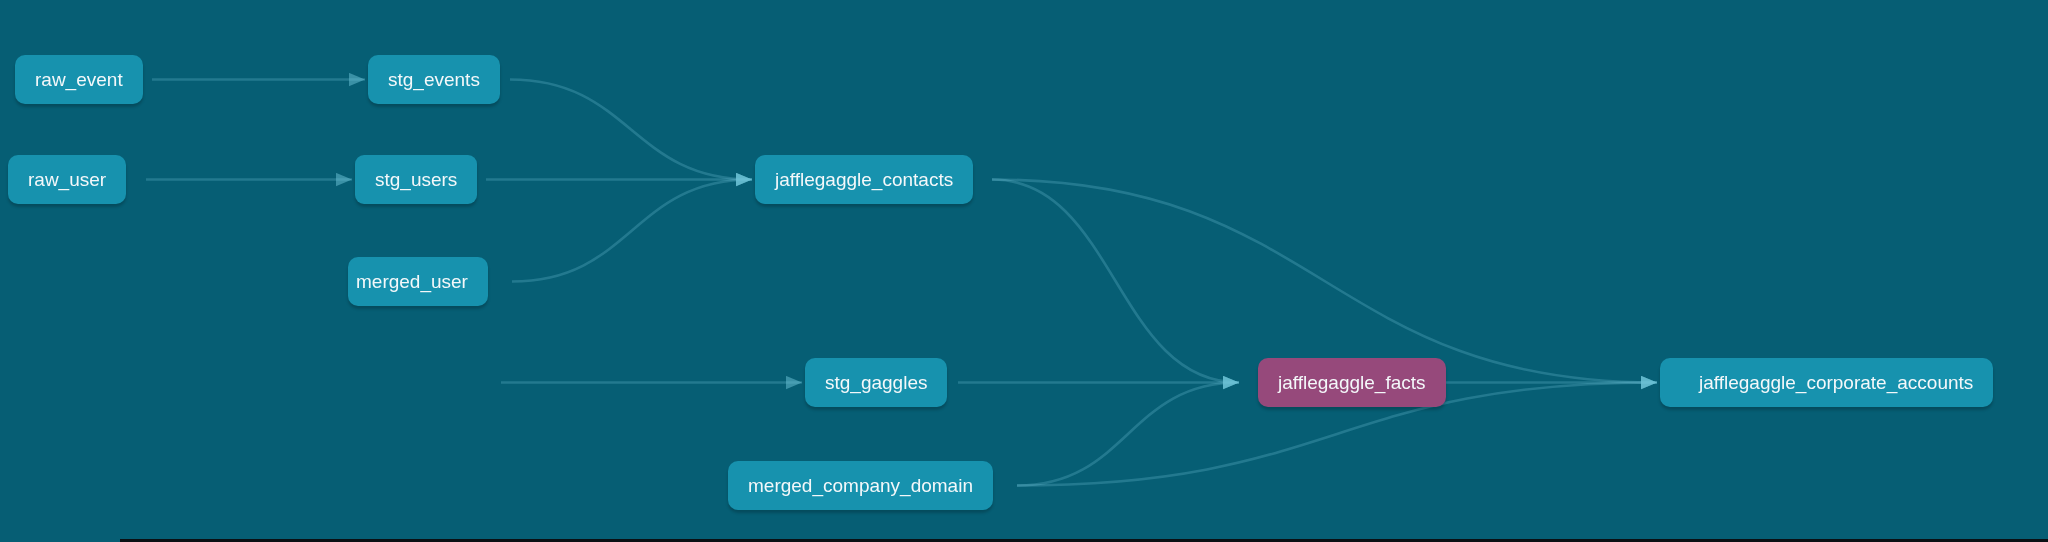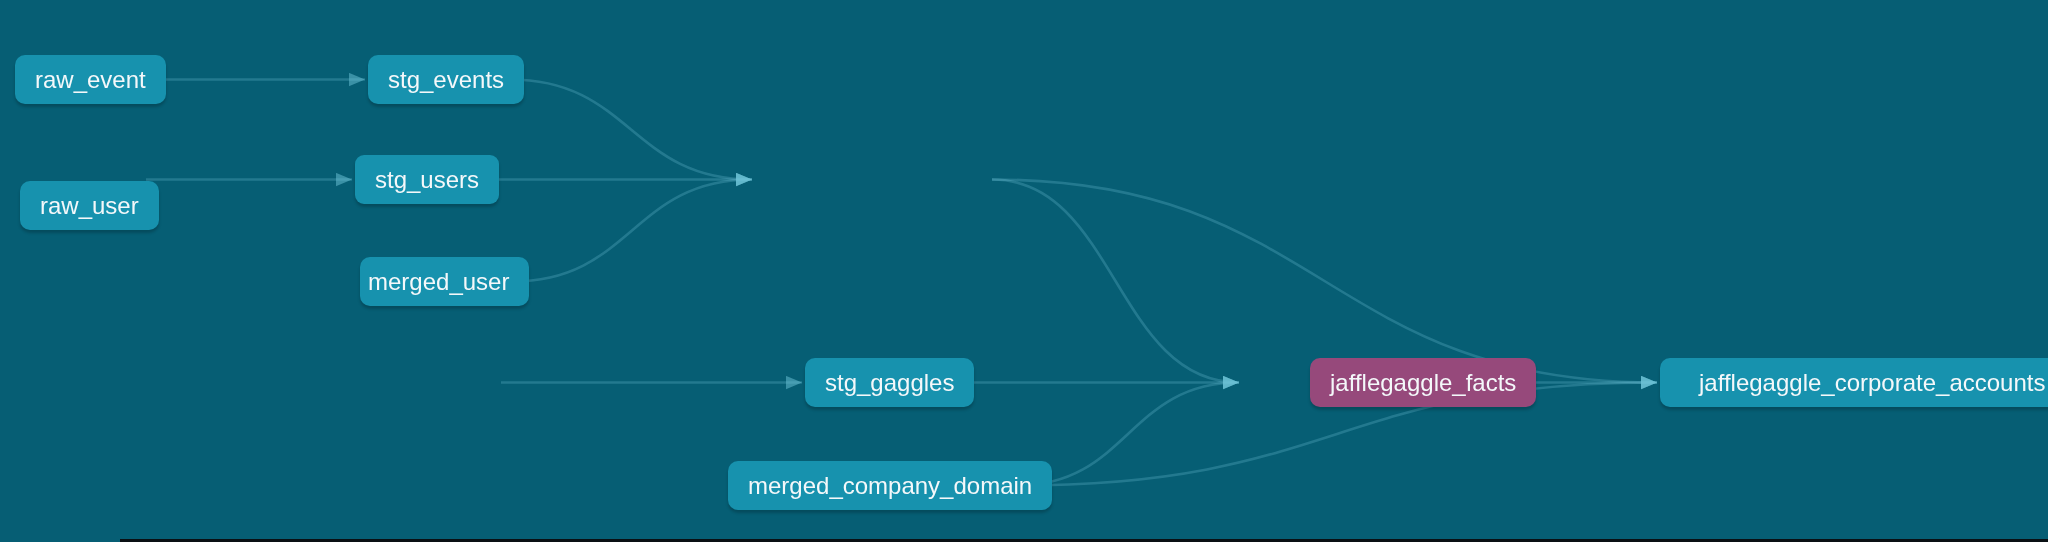--- a/index.html
+++ b/index.html
@@ -11,21 +11,21 @@
   .canvas { position: relative; width: 2048px; height: 542px; }
   svg.edges-layer { position: absolute; left: 0; top: 0; z-index: 0; }
   .nodes-layer { position: absolute; left: 0; top: 0; width: 100%; height: 100%; z-index: 1; }
   .node {
     position: absolute;
     height: 49px; line-height: 49px;
     padding: 0 20px;
     border-radius: 10px;
     background: var(--node, #1792AE);
     color: var(--text, #F4F8FA);
-    font-size: 24px;
+    font-size: 19px;
     white-space: nowrap;
     box-shadow: 0 3px 3px rgba(0,0,0,0.20);
     cursor: pointer;
     user-select: none;
   }
   .node.selected { background: var(--nodeSel, #96497B); }
   .bottom-bar {
     position: absolute; bottom: 0; left: 120px; right: 0; height: 3px;
     background: var(--bar, #0A1014); z-index: 2;
   }
@@ -49,22 +49,23 @@
       <path d="M 958,382.5 L 1239,382.5" fill="none" stroke="rgba(110,195,215,0.28)" stroke-width="2.6" marker-end="url(#arrowhead)"></path>
       <path d="M 992,179.5 C 1115.5,179.5 1115.5,382.5 1239,382.5" fill="none" stroke="rgba(110,195,215,0.28)" stroke-width="2.6" marker-end="url(#arrowhead)"></path>
       <path d="M 1017,485.5 C 1128,485.5 1128,382.5 1239,382.5" fill="none" stroke="rgba(110,195,215,0.28)" stroke-width="2.6" marker-end="url(#arrowhead)"></path>
       <path d="M 1445,382.5 L 1657,382.5" fill="none" stroke="rgba(110,195,215,0.28)" stroke-width="2.6" marker-end="url(#arrowhead)"></path>
       <path d="M 992,179.5 C 1324.5,179.5 1324.5,382.5 1657,382.5" fill="none" stroke="rgba(110,195,215,0.28)" stroke-width="2.6" marker-end="url(#arrowhead)"></path>
       <path d="M 1017,485.5 C 1337,485.5 1337,382.5 1657,382.5" fill="none" stroke="rgba(110,195,215,0.28)" stroke-width="2.6" marker-end="url(#arrowhead)"></path>
     </svg>
   <div class="nodes-layer" id="nodes-layer">
       <div class="node" style="left: 15px; top: 55px;">raw_event</div>
       <div class="node" style="left: 368px; top: 55px; text-align: center;">stg_events</div>
-      <div class="node" style="left: 20px; top: 155px; margin-top: 26px;">raw_user</div>
+      <div class="node" style="left: 8px; top: 155px;">raw_user</div>
       <div class="node" style="left: 355px; top: 155px; border-radius: 9px;">stg_users</div>
-      <div class="node" style="left: 360px; top: 257px; padding-left: 8px;">merged_user</div>
+      <div class="node" style="left: 755px; top: 155px;">jafflegaggle_contacts</div>
+      <div class="node" style="left: 348px; top: 257px; padding-left: 8px;">merged_user</div>
       <div class="node" style="left: 805px; top: 358px;">stg_gaggles</div>
-      <div class="node selected" style="left: 1310px; top: 358px;">jafflegaggle_facts</div>
+      <div class="node selected" style="left: 1258px; top: 358px;">jafflegaggle_facts</div>
       <div class="node" style="left: 1660px; top: 358px; padding-left: 39px;">jafflegaggle_corporate_accounts</div>
       <div class="node" style="left: 728px; top: 461px; text-align: right;">merged_company_domain</div>
     </div>
   <div class="bottom-bar"></div>
 </div>
 
 </body></html>

